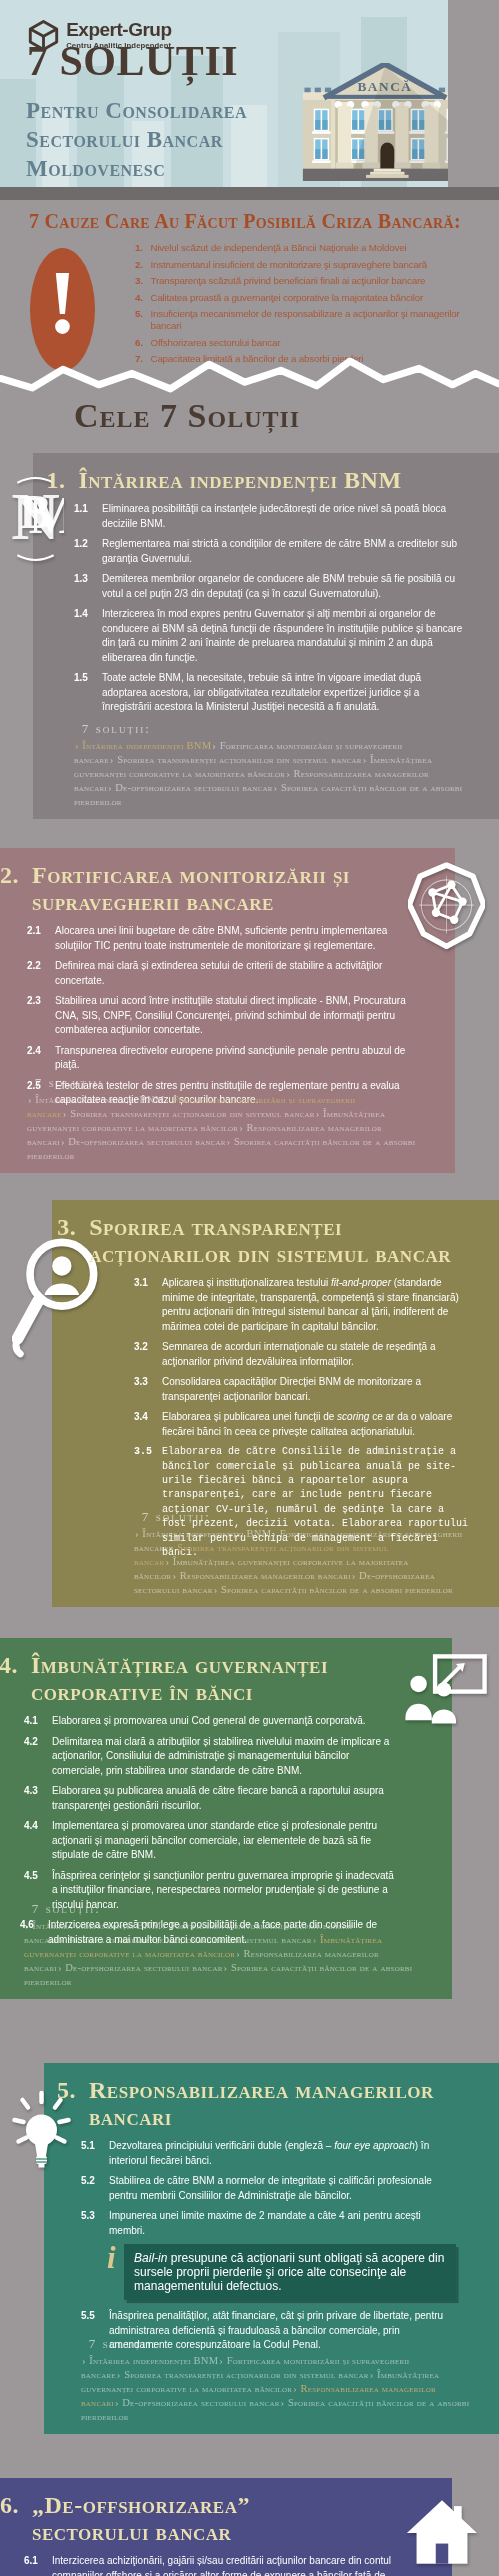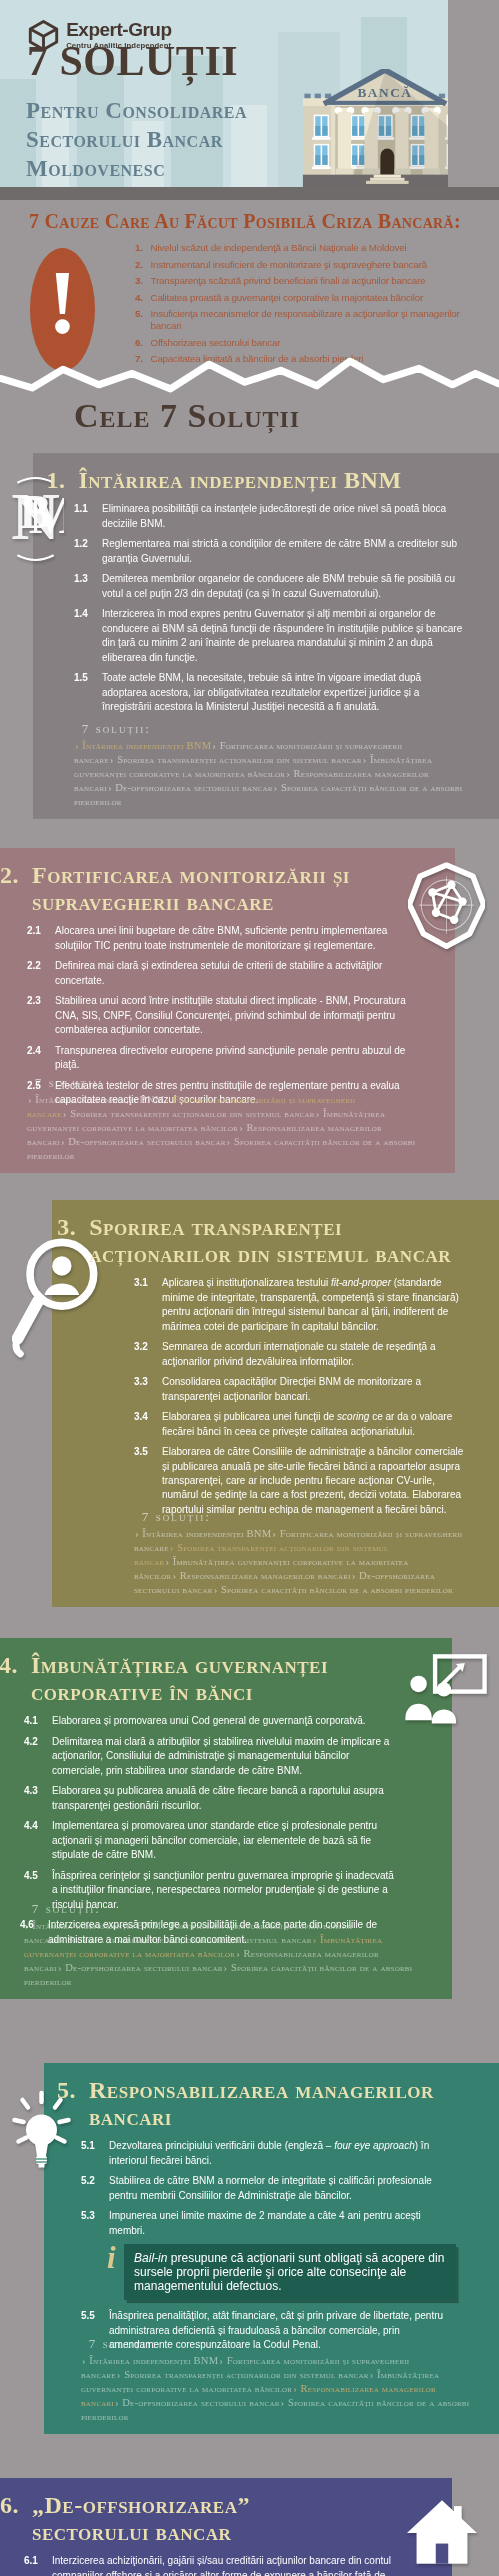--- a/index.html
+++ b/index.html
@@ -20,21 +20,21 @@
   .hero-title{
     position:absolute;left:27px;top:40px;
     font-family:"Liberation Serif",serif;font-weight:bold;
     font-size:42px;color:#4a3b33;line-height:1;letter-spacing:0.5px;
   }
   .hero-sub{
     position:absolute;left:26px;top:96px;
     font-family:"Liberation Serif",serif;font-weight:bold;font-variant:small-caps;
     font-size:23px;line-height:29px;color:#64808f;letter-spacing:0.5px;
   }
-  .bank-ill{position:absolute;left:300px;top:69px;text-decoration:underline;}
+  .bank-ill{position:absolute;left:300px;top:63px;text-decoration:underline;}
   
   .band{position:absolute;left:0;top:187px;width:500px;height:13.4px;background:#6f6b6b;}
   
   .causes-heading{
     position:absolute;left:29px;top:210px;width:464px;
     font-family:"Liberation Serif",serif;font-weight:bold;font-variant:small-caps;
     font-size:20px;color:#a64d28;letter-spacing:0.3px;white-space:nowrap;
   }
   .warn{
     position:absolute;left:30px;top:248px;width:65px;height:123px;
@@ -428,21 +428,21 @@
             <span class="itext">Semnarea de acorduri internaţionale cu statele de reședinţă a acţionarilor privind dezvăluirea informaţiilor.</span>
           </div>
           <div class="item" style="margin-left: 82px; margin-right: 31px;">
             <span class="inum">3.3</span>
             <span class="itext">Consolidarea capacităţilor Direcţiei BNM de monitorizare a transparenţei acţionarilor bancari.</span>
           </div>
           <div class="item" style="margin-left: 82px; margin-right: 31px;">
             <span class="inum">3.4</span>
             <span class="itext">Elaborarea și publicarea unei funcţii de <i>scoring</i> ce ar da o valoare fiecărei bănci în ceea ce privește calitatea acţionariatului.</span>
           </div>
-          <div class="item" style="margin-left: 82px; margin-right: 31px;">
+          <div class="item" style="margin-left: 82px; margin-right: 31px; font-family: Liberation Mono, monospace;">
             <span class="inum">3.5</span>
             <span class="itext">Elaborarea de către Consiliile de administraţie a băncilor comerciale și publicarea anuală pe site-urile fiecărei bănci a rapoartelor asupra transparenţei, care ar include pentru fiecare acţionar CV-urile, numărul de ședinţe la care a fost prezent, decizii votata. Elaborarea raportului similar pentru echipa de management a fiecărei bănci.</span>
           </div>
         </div>
       <div class="menu" style="left: 82px;">
         <div class="menu-h">7 soluții:</div>
         <div class="menu-list"><span class="entry"><span class="bullet">›</span>Întărirea independenței BNM</span><span class="entry"><span class="bullet">›</span>Fortificarea monitorizării și supravegherii bancare</span><span class="entry active"><span class="bullet">›</span>Sporirea transparenței acționarilor din sistemul bancar</span><span class="entry"><span class="bullet">›</span>Îmbunătățirea guvernanței corporative la majoritatea băncilor</span><span class="entry"><span class="bullet">›</span>Responsabilizarea managerilor bancari</span><span class="entry"><span class="bullet">›</span>De-offshorizarea sectorului bancar</span><span class="entry"><span class="bullet">›</span>Sporirea capacității băncilor de a absorbi pierderilor</span></div>
       </div>
     </div>
   </section>

